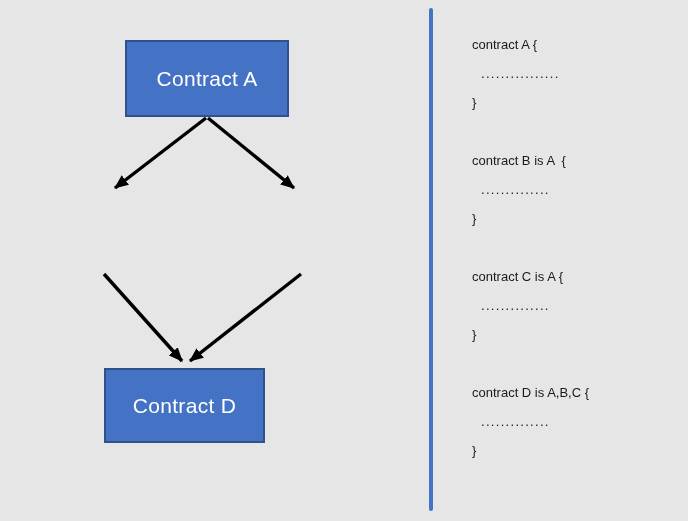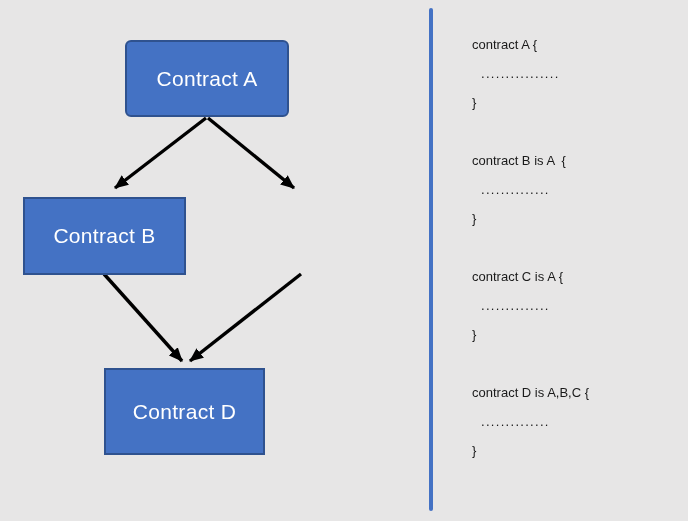--- a/index.html
+++ b/index.html
@@ -42,24 +42,24 @@
     position: absolute;
     background: var(--node-fill);
     border: 2px solid var(--node-border);
     display: flex;
     align-items: center;
     justify-content: center;
     color: var(--node-text);
     font-size: 21px;
     letter-spacing: 0.3px;
   }
-  .node-a { left: 125px; top: 40px;  width: 164px; height: 77px; border-radius: 6px; }
+  .node-a { left: 125px; top: 40px;  width: 164px; height: 77px; }
   .node-b { left: 23px;  top: 197px; width: 163px; height: 78px; }
   .node-c { left: 220px; top: 197px; width: 165px; height: 78px; }
-  .node-d { left: 104px; top: 368px; width: 161px; height: 87px; text-align: right; }
+  .node-d { left: 104px; top: 368px; width: 161px; height: 75px; text-align: right; }
   .divider {
     position: absolute;
     left: 429px; top: 8px;
     width: 4px; height: 503px;
     background: var(--divider);
     border-radius: 2px;
   }
   .code-panel {
     position: absolute;
     left: 472px; top: 30px;
@@ -91,23 +91,20 @@
       </defs>
       <line x1="206" y1="118" x2="115" y2="188" marker-end="url(#arrowhead)"></line>
       <line x1="208" y1="118" x2="294" y2="188" marker-end="url(#arrowhead)"></line>
       <line x1="104" y1="274" x2="182" y2="361" marker-end="url(#arrowhead)"></line>
       <line x1="301" y1="274" x2="190" y2="361" marker-end="url(#arrowhead)"></line>
     </svg>
 
     <div class="node node-a">
       <span>Contract A</span>
     </div>
-    <div class="node node-b">
-      <span>Contract B</span>
-    </div>
     <div class="node node-d">
       <span>Contract D</span>
     </div>
   </div>
 
   <div class="divider"></div>
 
   <div class="code-panel">
     <div class="code-block">
       <div class="code-line">contract A {</div>

